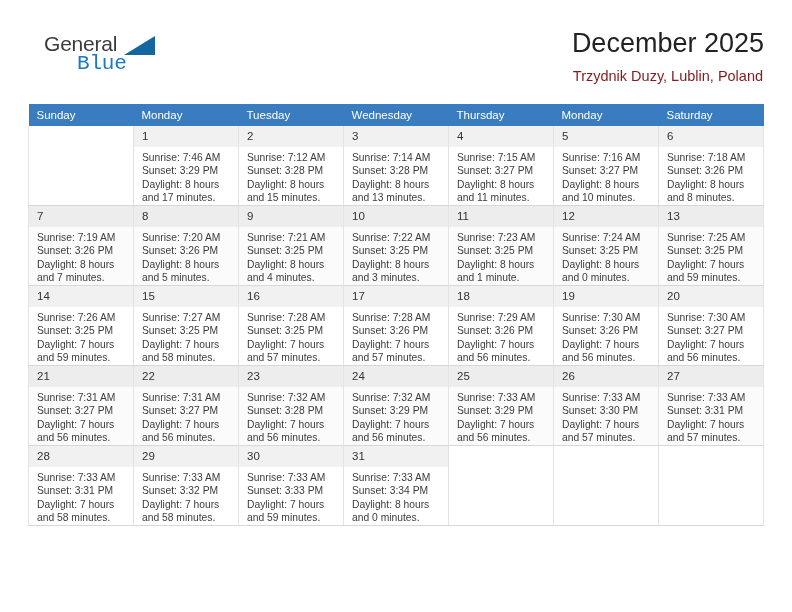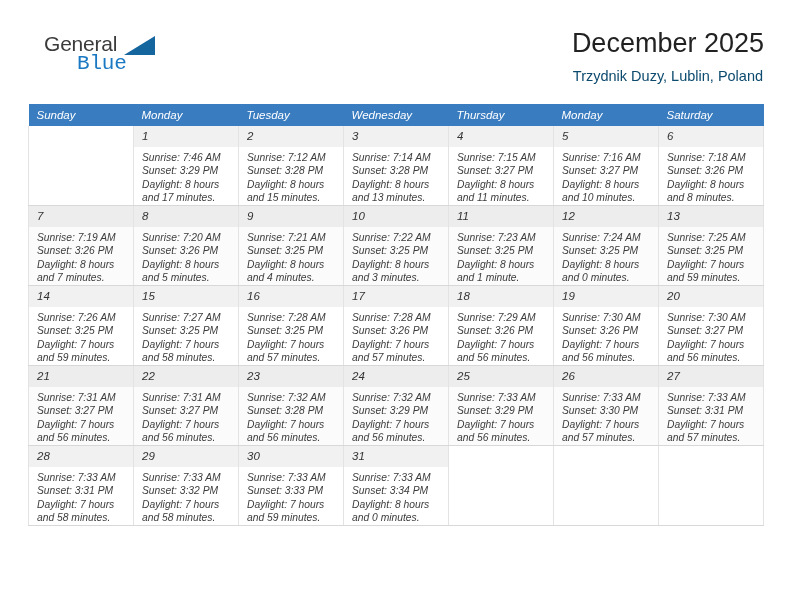--- a/index.html
+++ b/index.html
@@ -72,35 +72,34 @@
   }
   .cal-title {
     font-size: 27px;
     font-weight: normal;
     color: #222222;
     line-height: 34px;
     white-space: nowrap;
   }
   .cal-subtitle {
     font-size: 14.5px;
-    color: #0c4a6e;
+    color: #7f1d1d;
     line-height: 22px;
     margin-top: 5px;
     white-space: nowrap;
   }
 
   
   .calendar {
     position: absolute;
     left: 28px;
     top: 104px;
     width: 736px;
     border-collapse: collapse;
     table-layout: fixed;
-    font-style: italic;
   }
   .calendar th {
     background: #3a7cc0;
     color: #ffffff;
     font-size: 11.5px;
     font-weight: normal;
     text-align: left;
     padding: 5px 0 5px 8px;
     height: 11px;
     border: none;

